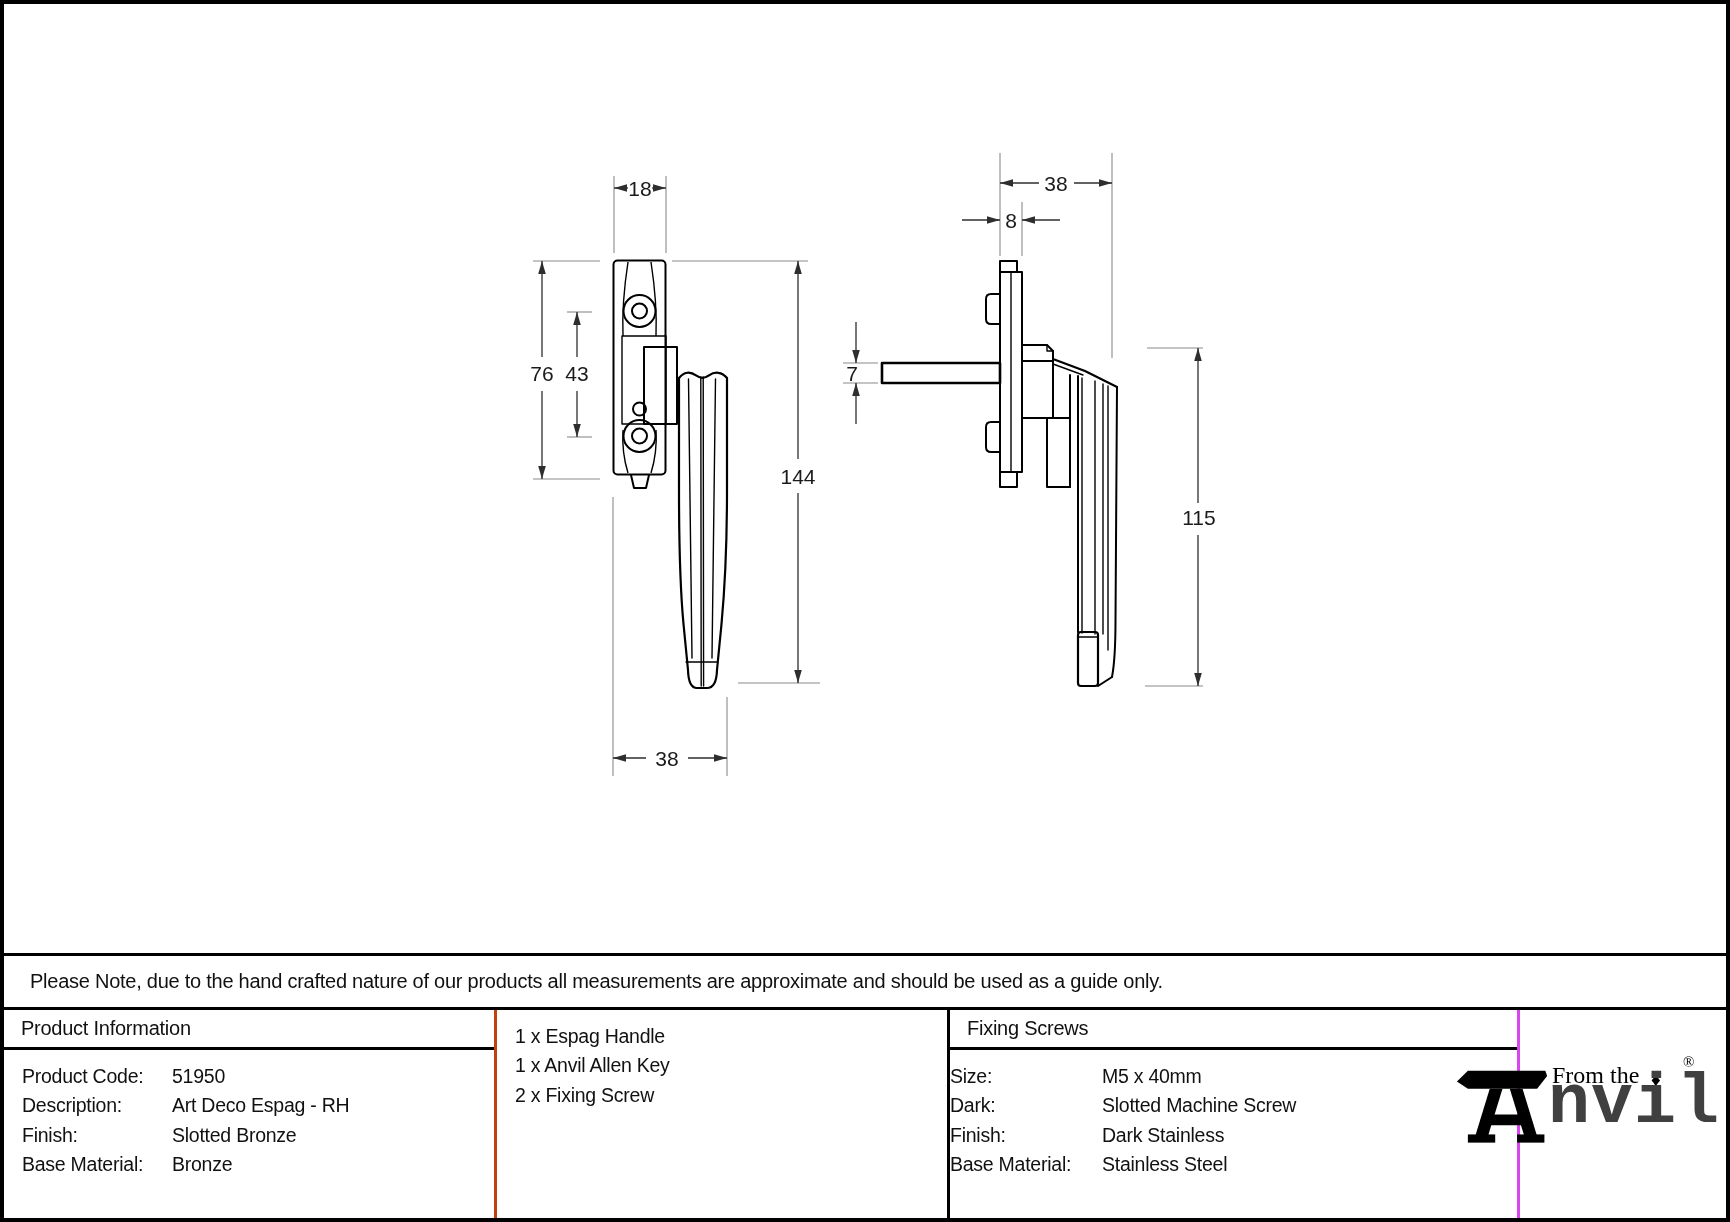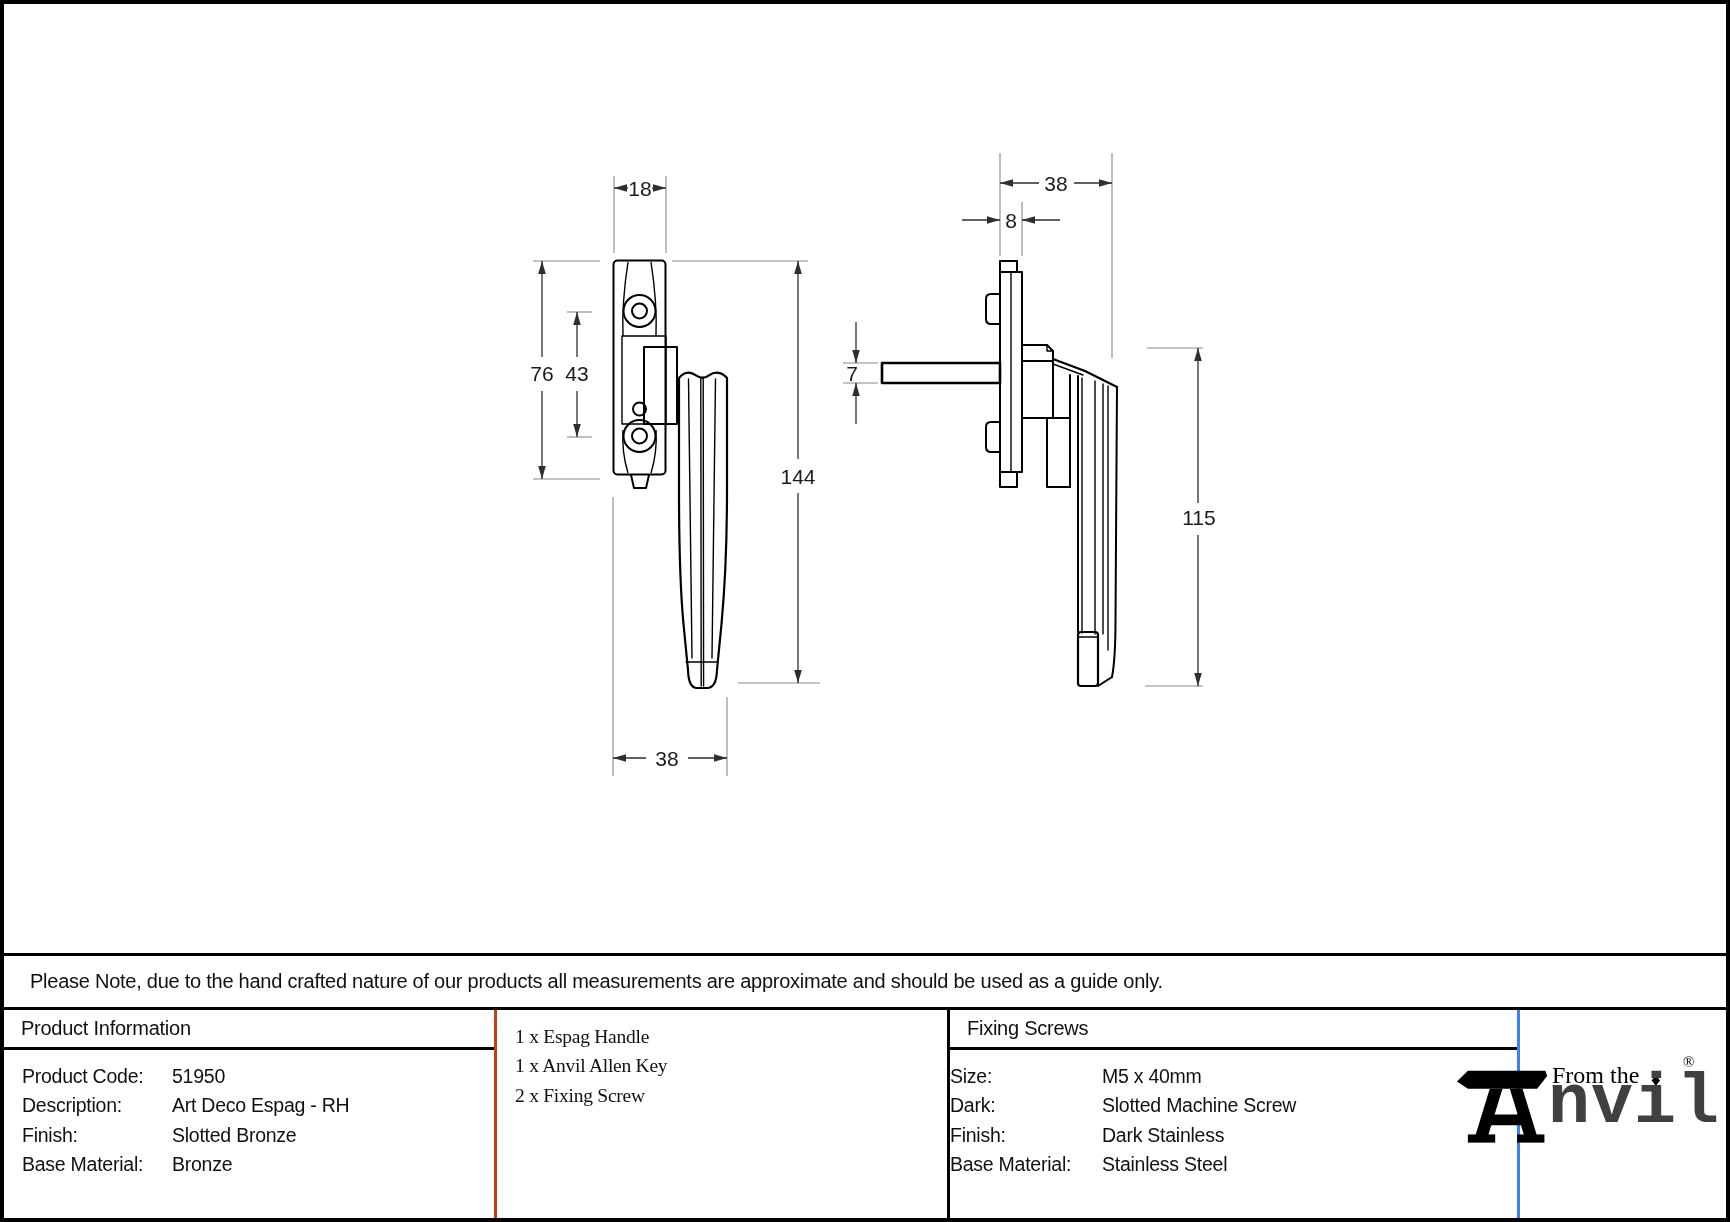--- a/index.html
+++ b/index.html
@@ -24,30 +24,30 @@
     line-height:51px;padding-left:26px;
     font-size:20px;letter-spacing:-0.25px;
   }
   .spec-table{
     position:absolute;left:0;right:0;top:1003px;bottom:0;
     box-sizing:border-box;border-top:3px solid #000;
   }
   .col{position:absolute;top:0;bottom:0;box-sizing:border-box;}
   .col-1{left:0;width:493px;border-right:3px solid #c2410c;}
   .col-2{left:493px;width:453px;border-right:3px solid #000;}
-  .col-3{left:946px;width:570px;border-right:3px solid #3b82f6;}
+  .col-3{left:946px;width:570px;border-right:3px solid #d946ef;}
   .col-logo{left:1435px;right:12px;}
   .col-header{
     height:40px;box-sizing:border-box;border-bottom:3px solid #000;
     line-height:37px;padding-left:17px;font-size:20px;letter-spacing:-0.25px;
   }
   .col-body{padding-top:12px;font-size:19.5px;letter-spacing:-0.25px;}
   .kv{display:flex;line-height:29.4px;}
   .col-1 .col-body{padding-left:18px;}
-  .col-2 .col-body{padding-left:18px;font-family:Liberation Serif, serif;}
+  .col-2 .col-body{padding-left:18px;}
   .col-3 .col-body{}
   .col-1 .k{width:150px;flex:0 0 150px;}
   .col-3 .k{width:152px;flex:0 0 152px;}
   .pack-item{line-height:29.4px;}
   
   .logo-wrap{position:absolute;left:16px;top:51px;width:260px;height:95px;}
   .anvil-glyph{position:absolute;left:0;top:6px;width:95px;height:82px;}
   .brand-main{
     position:absolute;left:93px;top:8px;
     font-family:Liberation Mono, monospace;

